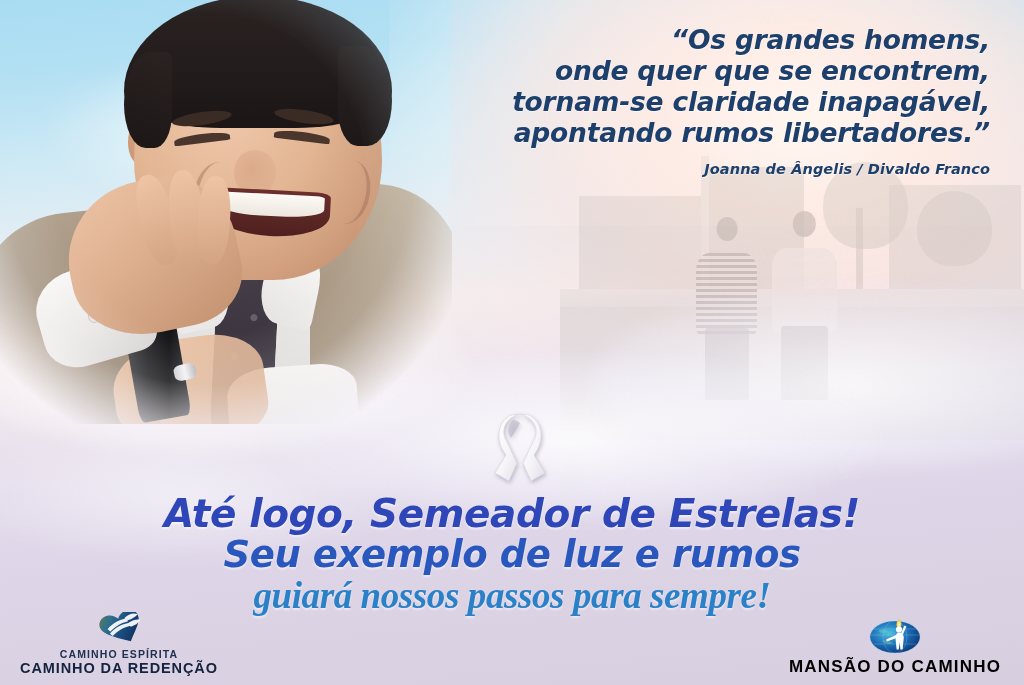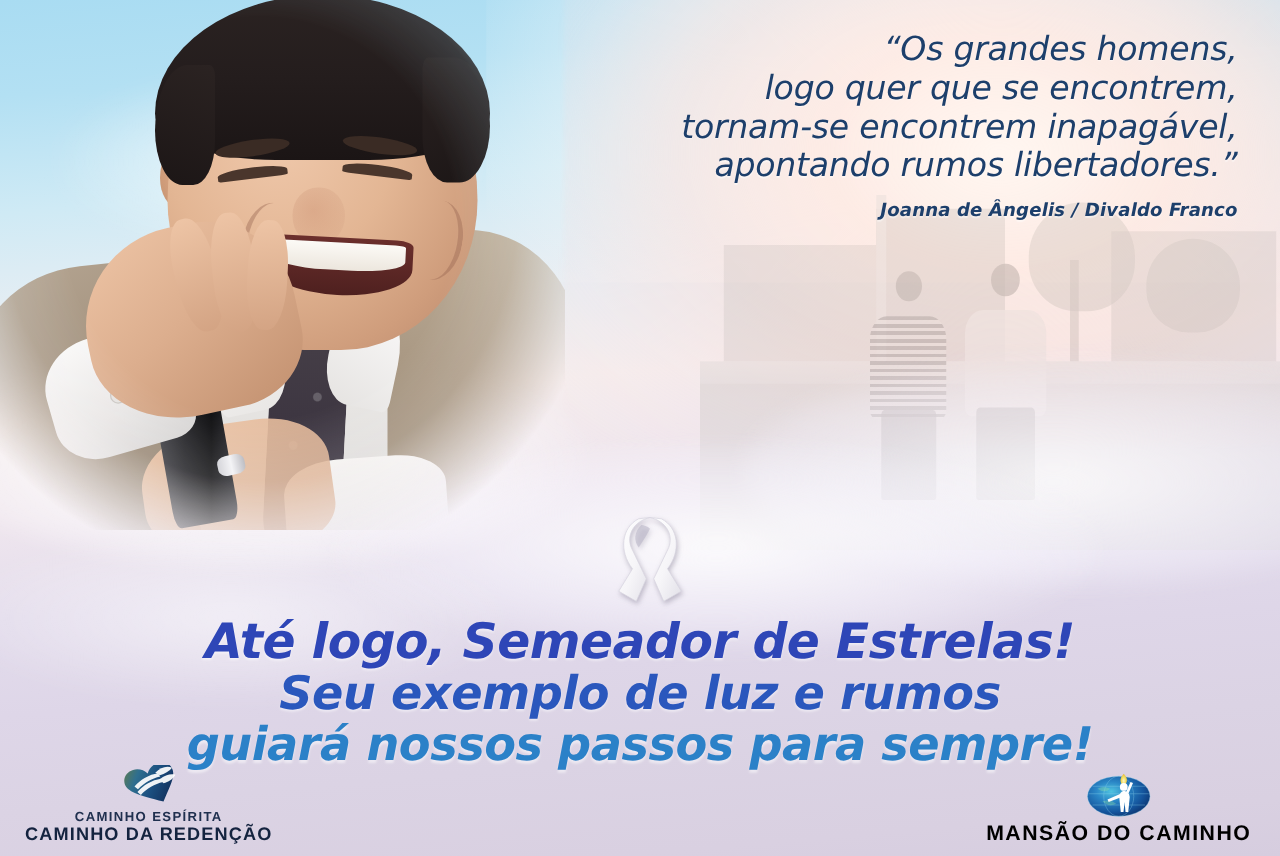--- a/index.html
+++ b/index.html
@@ -382,21 +382,21 @@
   .quote {
     position: absolute;
     right: 34px;
     top: 24px;
     width: 560px;
     text-align: right;
   }
   .quote-line {
     font-family: "DejaVu Sans", "Liberation Sans", sans-serif;
     font-style: italic;
-    font-weight: 400;
+    font-weight: 700;
     font-size: 26.5px;
     line-height: 1.17;
     letter-spacing: -0.2px;
     color: #1d3f6b;
     white-space: nowrap;
     text-shadow: 0 1px 1px rgba(255,255,255,0.55);
   }
   .quote-attrib {
     margin-top: 13px;
     font-family: "DejaVu Sans", "Liberation Sans", sans-serif;
@@ -429,21 +429,21 @@
   .msg-line {
     font-family: "DejaVu Sans", "Liberation Sans", sans-serif;
     font-style: italic;
     font-weight: 700;
     letter-spacing: -0.4px;
     white-space: nowrap;
     text-shadow: 0 2px 2px rgba(255,255,255,0.5);
   }
   .msg-line.l1 { font-size: 39px; line-height: 1.0; color: #2e46b7; margin-top: 10px; }
   .msg-line.l2 { font-size: 37px; line-height: 1.06; color: #2a57bd; margin-top: 2px; }
-  .msg-line.l3 { font-size: 37px; line-height: 1.06; color: #2b81c8; margin-top: 2px; }
+  .msg-line.l3 { font-size: 37px; line-height: 1.06; color: #2b81c8; margin-top: 2px; font-family: Liberation Serif, serif; }
 
   
   .logo {
     position: absolute;
     bottom: 8px;
     text-align: center;
   }
   .logo.left  { left: 14px; width: 210px; }
   .logo.right { right: 14px; width: 230px; }
   .logo-mark {
@@ -543,22 +543,22 @@
       <div class="p-shape p-cuffbtn"></div>
       <div class="p-shape p-hand"></div>
       <div class="p-shape p-finger f1"></div>
       <div class="p-shape p-finger f2"></div>
       <div class="p-shape p-finger f3"></div>
     </div>
   </div>
 
   <div class="quote">
     <div class="quote-line">“Os grandes homens,</div>
-    <div class="quote-line">logo quer que se encontrem,</div>
-    <div class="quote-line">tornam-se encontrem inapagável,</div>
+    <div class="quote-line">onde quer que se encontrem,</div>
+    <div class="quote-line">tornam-se claridade inapagável,</div>
     <div class="quote-line">apontando rumos libertadores.”</div>
     <div class="quote-attrib">Joanna de Ângelis / Divaldo Franco</div>
   </div>
 
   <svg class="ribbon" viewBox="0 0 66 76" aria-hidden="true">
     <defs>
       <linearGradient id="ribGrad" x1="0" y1="0" x2="1" y2="1">
         <stop offset="0%" stop-color="#ffffff"></stop>
         <stop offset="55%" stop-color="#f6f5f8"></stop>
         <stop offset="100%" stop-color="#e2e0e8"></stop>

